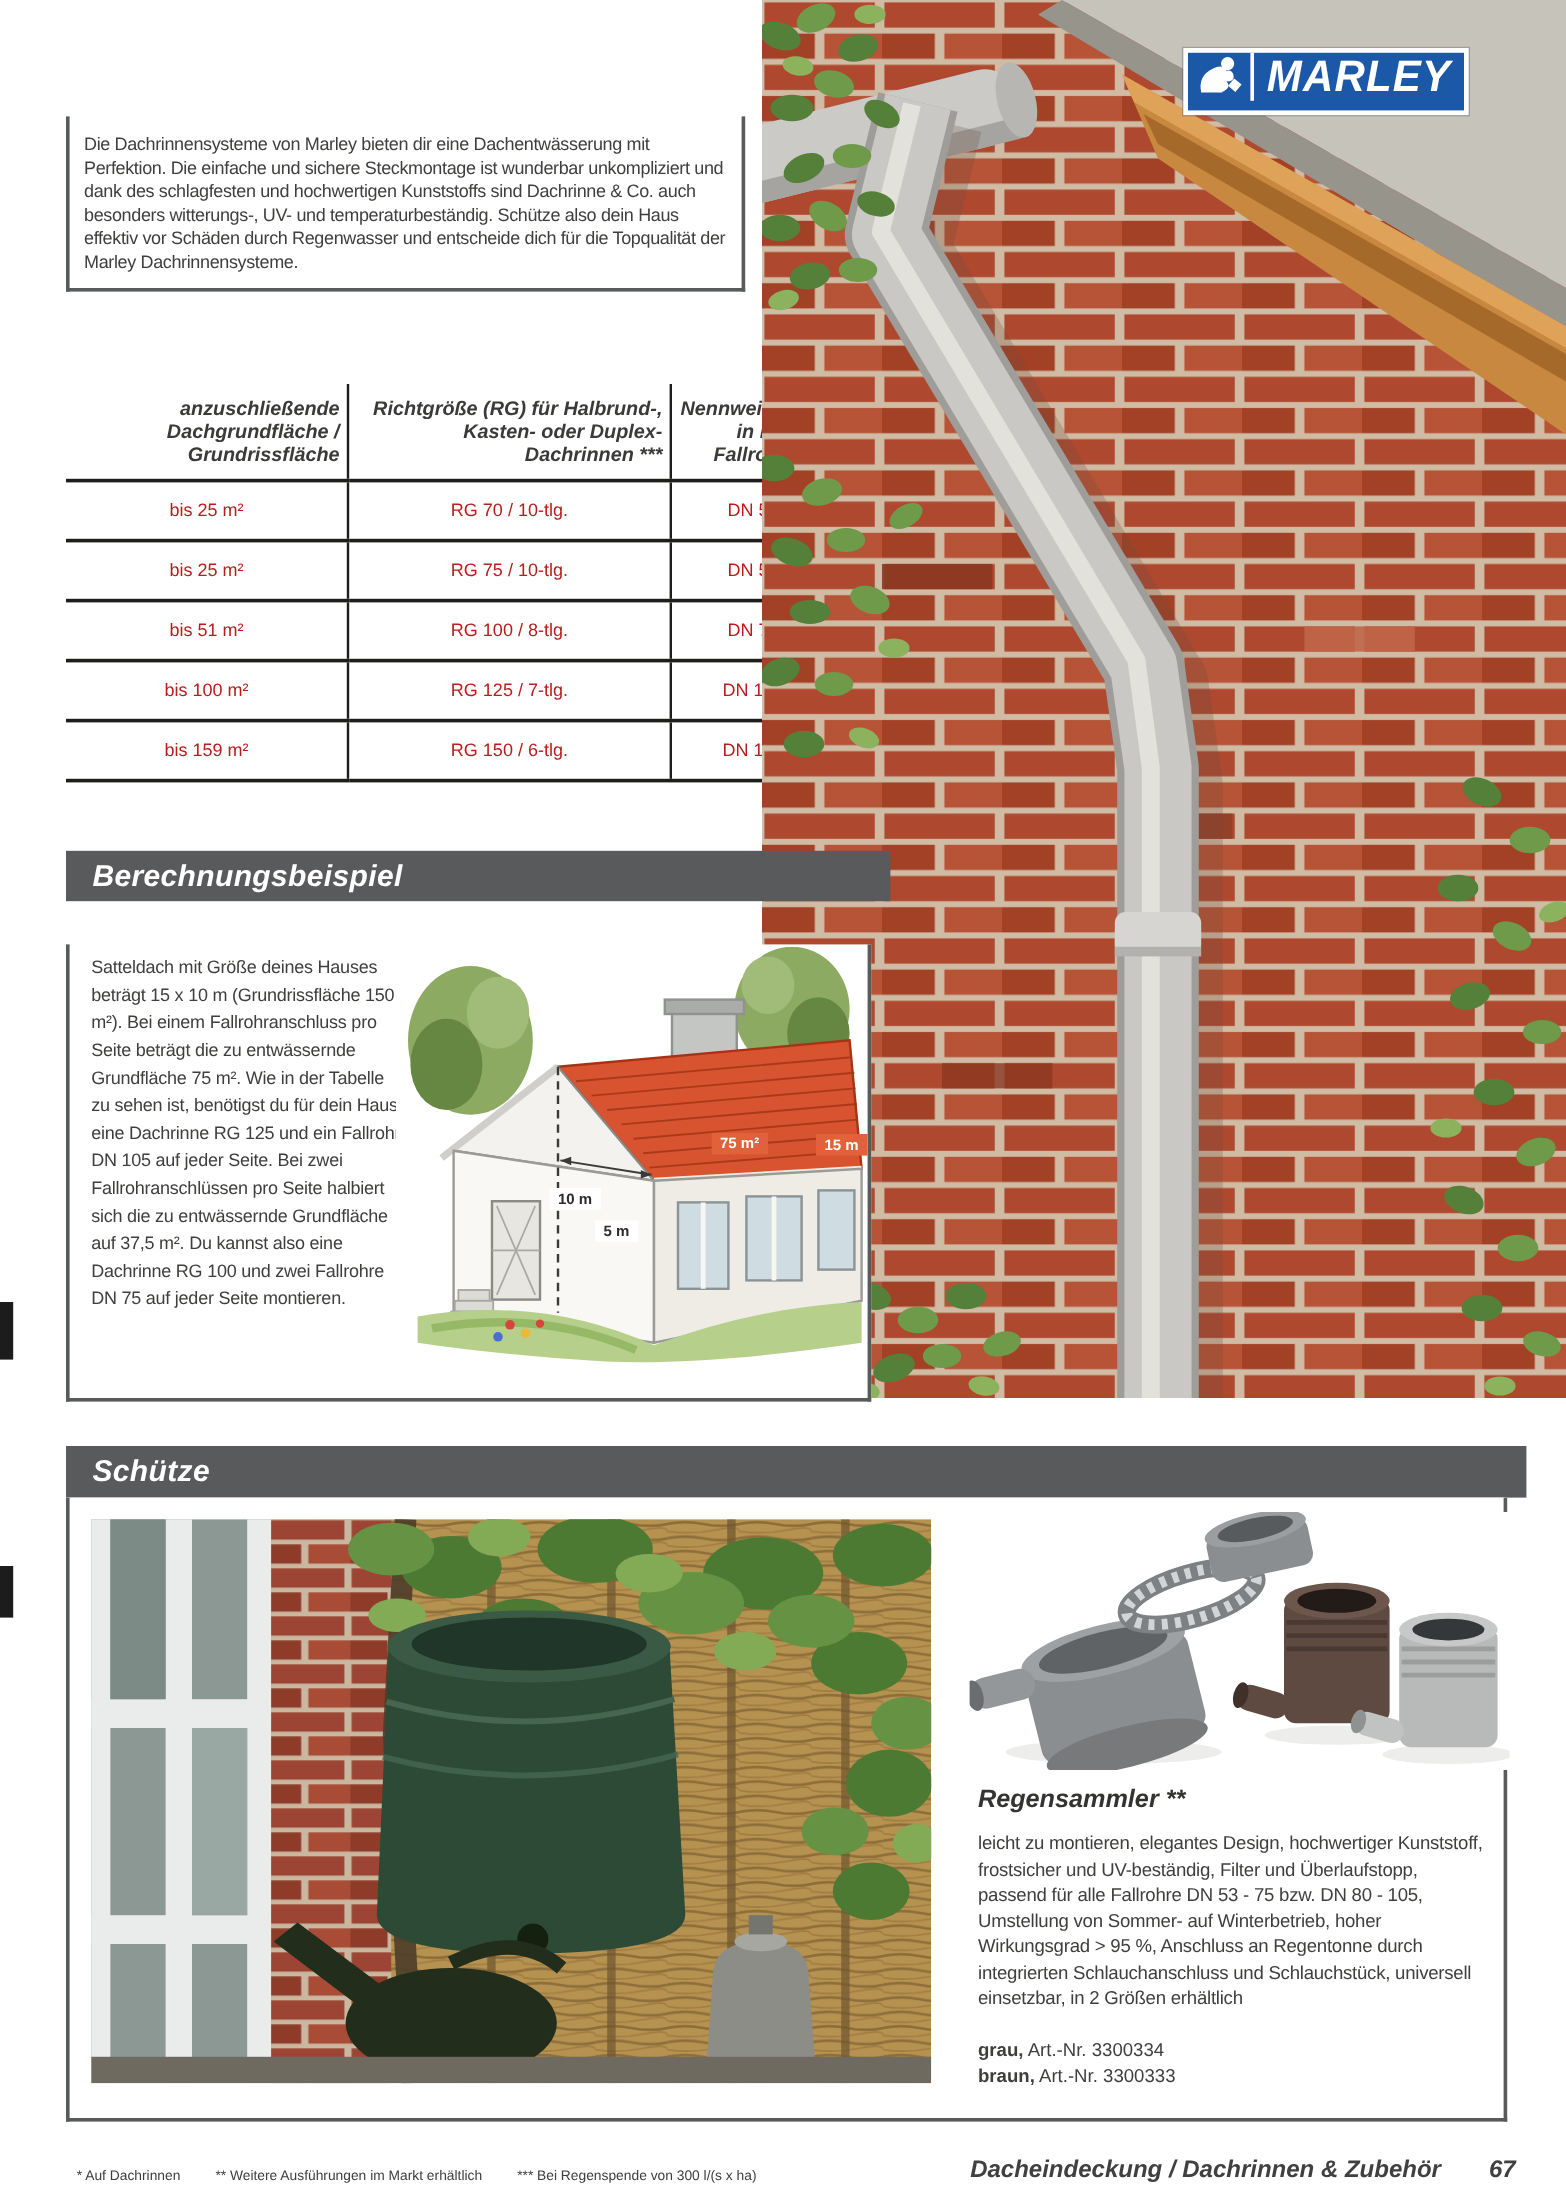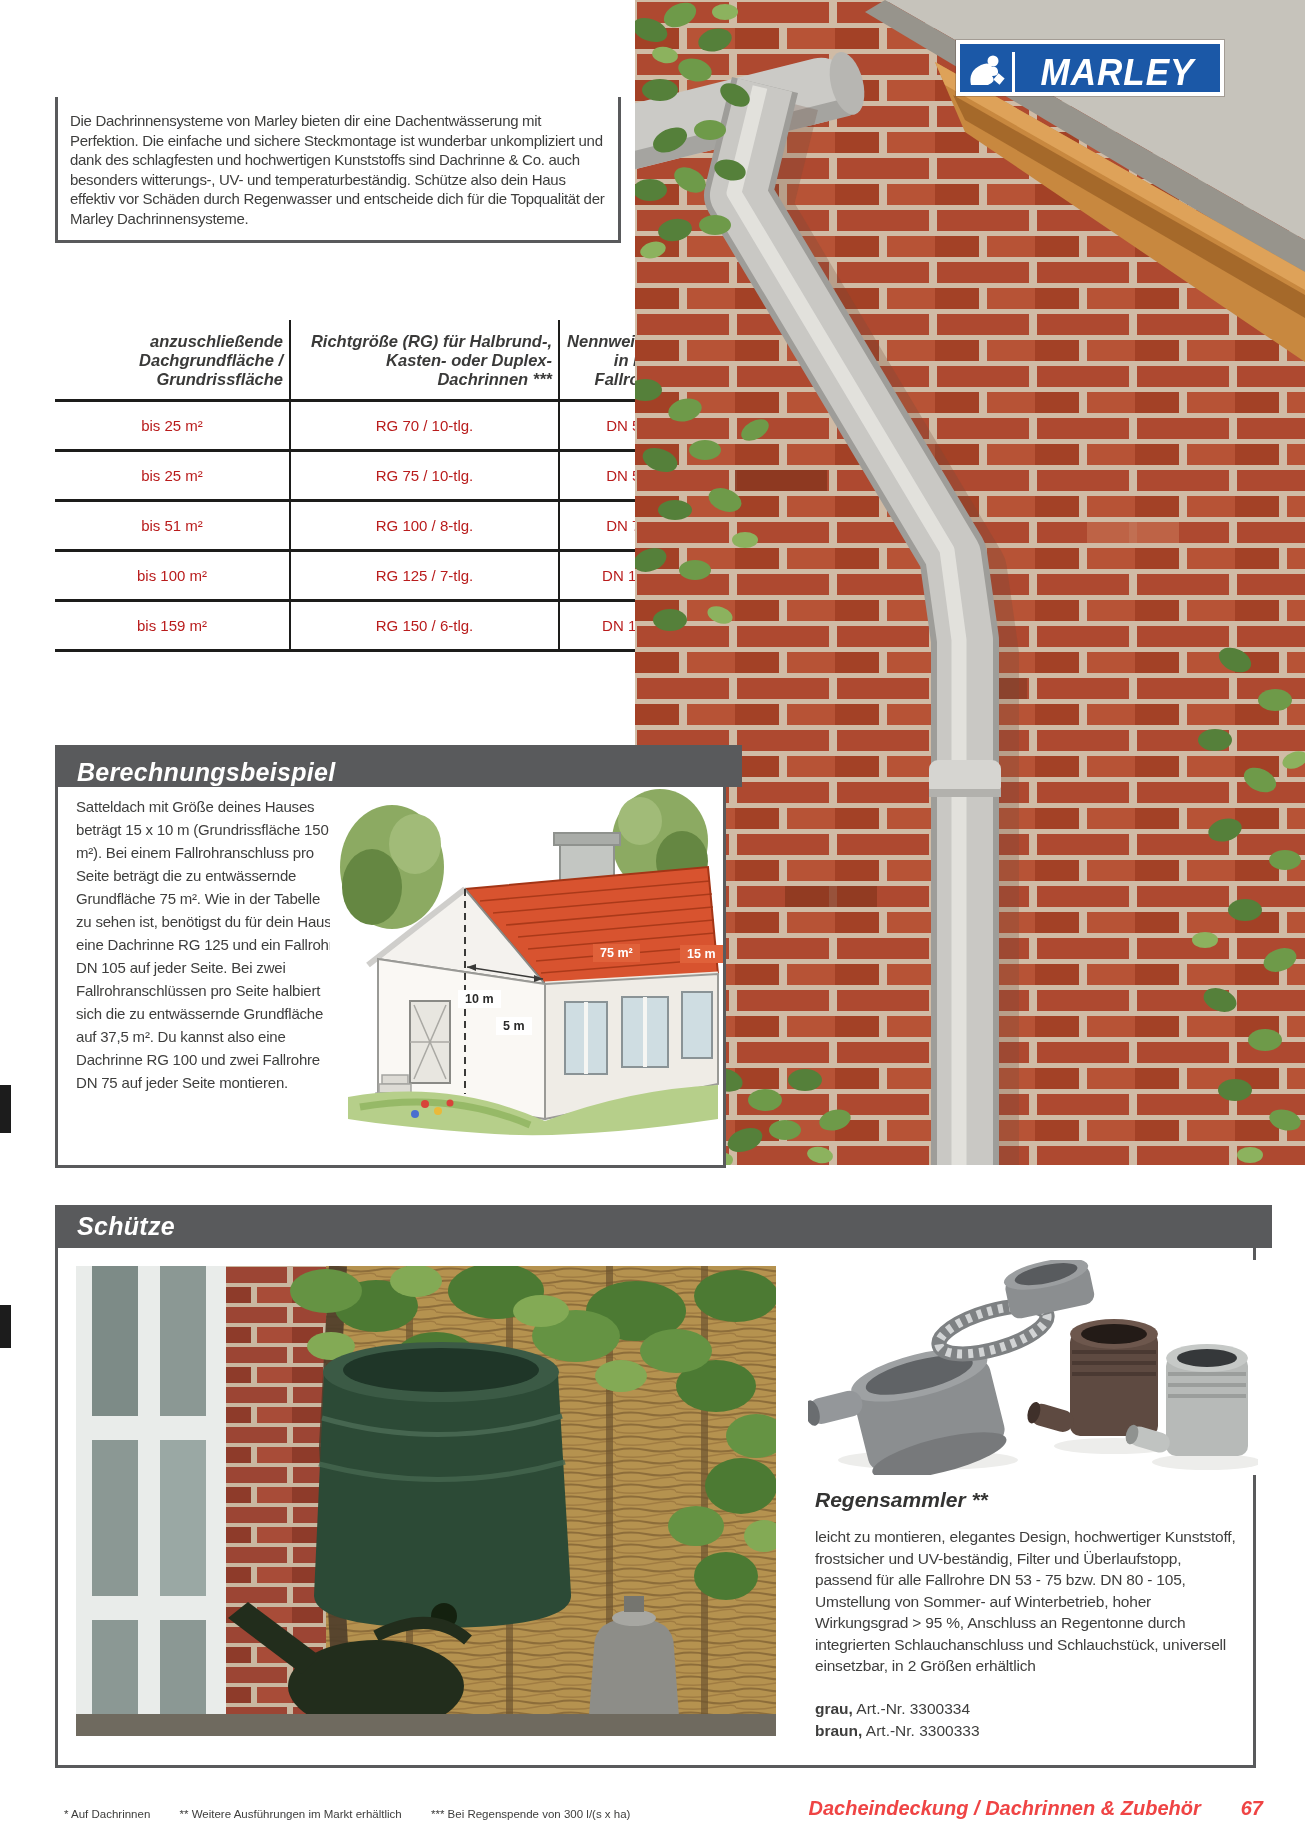--- a/index.html
+++ b/index.html
@@ -15,53 +15,53 @@
   #intro-box{left:55px;top:97px;width:560px;height:143px;}
   #intro-text{margin:0;padding:14px 8px 0 12px;font-size:15px;line-height:19.5px;letter-spacing:-.3px;}
   
   #size-table{left:55px;top:320px;width:600px;border-collapse:collapse;table-layout:fixed;}
   #size-table th{font-style:italic;font-weight:bold;font-size:16.5px;color:#3a3a39;
      text-align:right;vertical-align:bottom;padding:12px 6px 10px 6px;border-bottom:3px solid #1d1d1b;}
   #size-table td{font-size:15px;text-align:center;height:45px;border-bottom:3px solid #1d1d1b;color:#b91c1c;}
   #size-table th+th,#size-table td+td{border-left:2px solid #1d1d1b;}
   .c1{width:222px;} .c2{width:255px;} .c3{width:123px;}
   
-  #bar-calc{left:55px;top:745px;width:665px;height:42px;align-items:flex-end;}
+  #bar-calc{left:55px;top:709px;width:665px;height:42px;}
   #calc-box{left:55px;top:787px;width:665px;height:378px;z-index:3;}
   #calc-text{position:absolute;left:18px;top:8px;width:258px;margin:0;font-size:15px;line-height:23px;letter-spacing:-.2px;}
   #house{position:absolute;left:272px;top:2px;width:390px;height:368px;}
   .badge{position:absolute;font-size:12.5px;font-weight:bold;padding:2px 7px;white-space:nowrap;}
   .badge.orange{background:#e0613a;color:#fff;}
   .badge.white{background:#fff;color:#2b2b2a;}
   
   #bar-zub{left:55px;top:1205px;width:1195px;height:43px;}
   #zub-box{left:55px;top:1248px;width:1195px;height:517px;}
   #barrel-photo{position:absolute;left:18px;top:18px;width:700px;height:470px;}
   #product-img{position:absolute;left:750px;top:12px;width:450px;height:215px;}
   #product-name{position:absolute;left:757px;top:240px;font-size:21px;font-weight:bold;font-style:italic;color:#333332;margin:0;}
   #product-desc{position:absolute;left:757px;top:278px;width:424px;margin:0;font-size:15.5px;line-height:21.5px;letter-spacing:-.2px;}
   .variant{position:absolute;left:757px;font-size:15.5px;}
   #variant-grau{top:452px;} #variant-braun{top:474px;}
   .variant b{font-weight:bold;}
   
   #wall-photo{left:635px;top:0;width:670px;height:1165px;z-index:1;}
   
-  #logo{left:956px;top:40px;width:268px;height:56px;background:#1b58a7;border:4px solid #fff;
-        box-sizing:border-box;display:flex;align-items:flex-end;z-index:5;box-shadow:0 0 0 1px rgba(60,40,30,.25);}
+  #logo{left:986px;top:40px;width:238px;height:56px;background:#1b58a7;border:4px solid #fff;
+        box-sizing:border-box;display:flex;align-items:flex-start;z-index:5;box-shadow:0 0 0 1px rgba(60,40,30,.25);}
   #logo-figure{width:52px;border-right:3px solid #fff;display:flex;align-items:center;justify-content:center;}
   #logo-word{flex:1;display:flex;align-items:center;justify-content:center;color:#fff;
         font-weight:bold;font-style:italic;font-size:35px;letter-spacing:1px;transform:scaleY(1.05);}
   
   .printmark{left:0;width:11px;background:#1c1c1c;}
   #mark1{top:1085px;height:48px;} #mark2{top:1305px;height:43px;}
   
   #footnotes{left:64px;top:1808px;font-size:11.5px;color:#3d3d3c;}
   #footnotes span{margin-right:26px;}
   #footer-right{right:42px;top:1797px;display:flex;gap:40px;font-size:20px;font-weight:bold;
-      font-style:italic;color:#ef4444;}
+      font-style:italic;color:#404040;}
 </style>
 </head>
 <body>
 
 <div id="page">
 
   <svg id="wall-photo" class="abs" viewBox="0 0 670 1165" preserveAspectRatio="none">
     <defs>
       <pattern id="brick" width="100" height="52" patternUnits="userSpaceOnUse">
         <rect width="100" height="52" fill="#d6c4ae"></rect>

